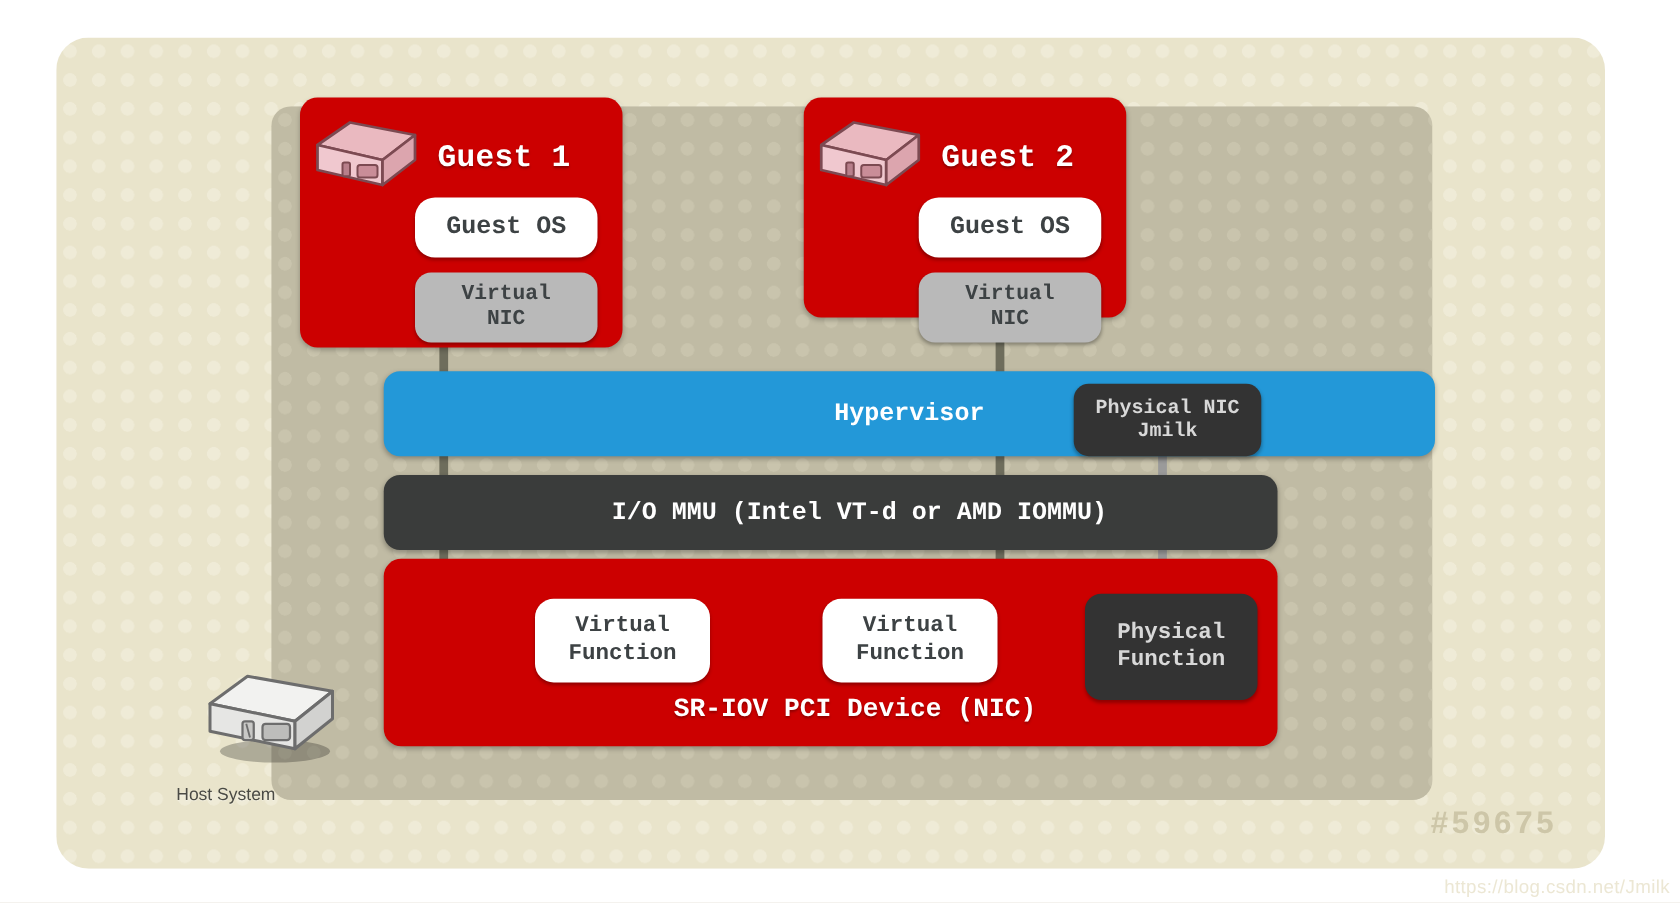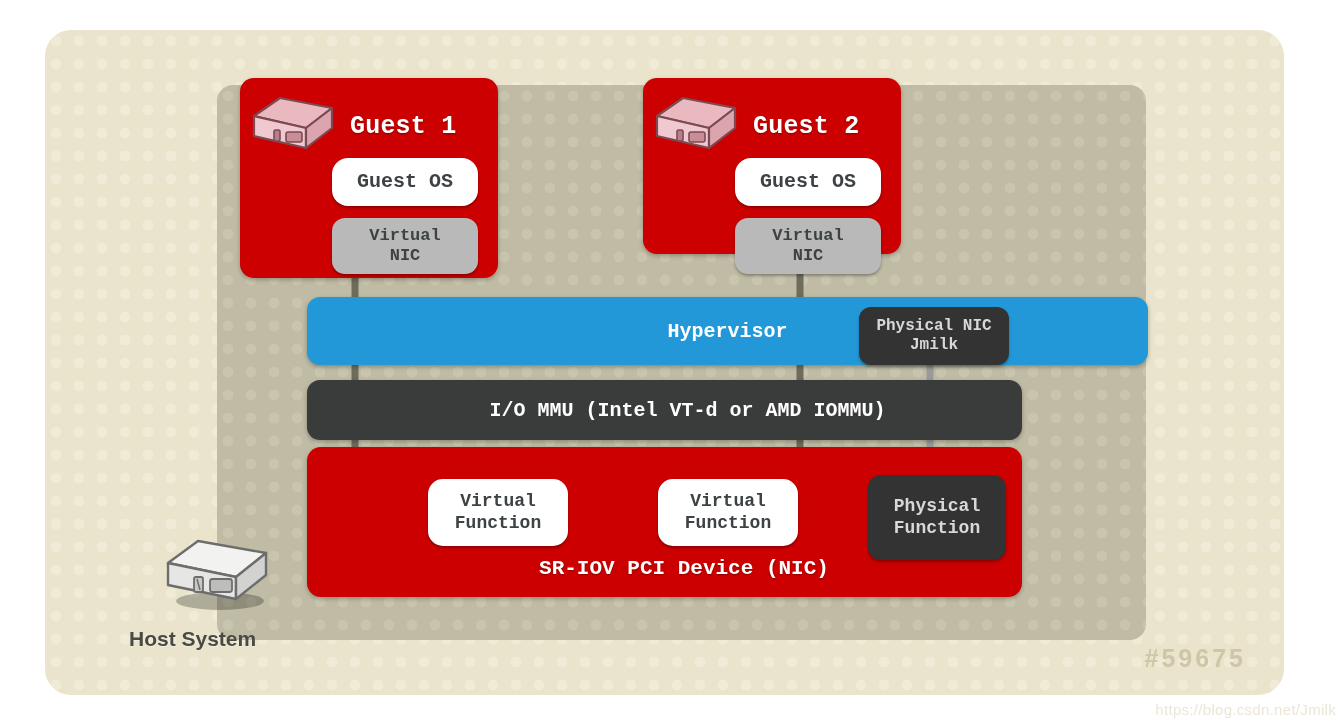--- a/index.html
+++ b/index.html
@@ -109,24 +109,25 @@
     color: #ffffff;
     font-weight: bold;
     font-size: 21px;
     text-shadow: 0 1px 2px rgba(0,0,0,.3);
     padding-left: 39px;
   }
 
   .host-label {
     position: absolute;
     color: #4a4a44;
-    font-weight: bold;
-    font-size: 21px;
+    font-weight: normal;
+    font-size: 14px;
     white-space: nowrap;
     text-shadow: 0 1px 1px rgba(255,255,255,.4);
+    margin-left: 12px;
   }
 
   
   .wires { position: absolute; left: 0; top: 0; width: 1239px; height: 665px; }
 
   
   .img-id {
     position: absolute;
     right: 38px;
     bottom: 22px;

